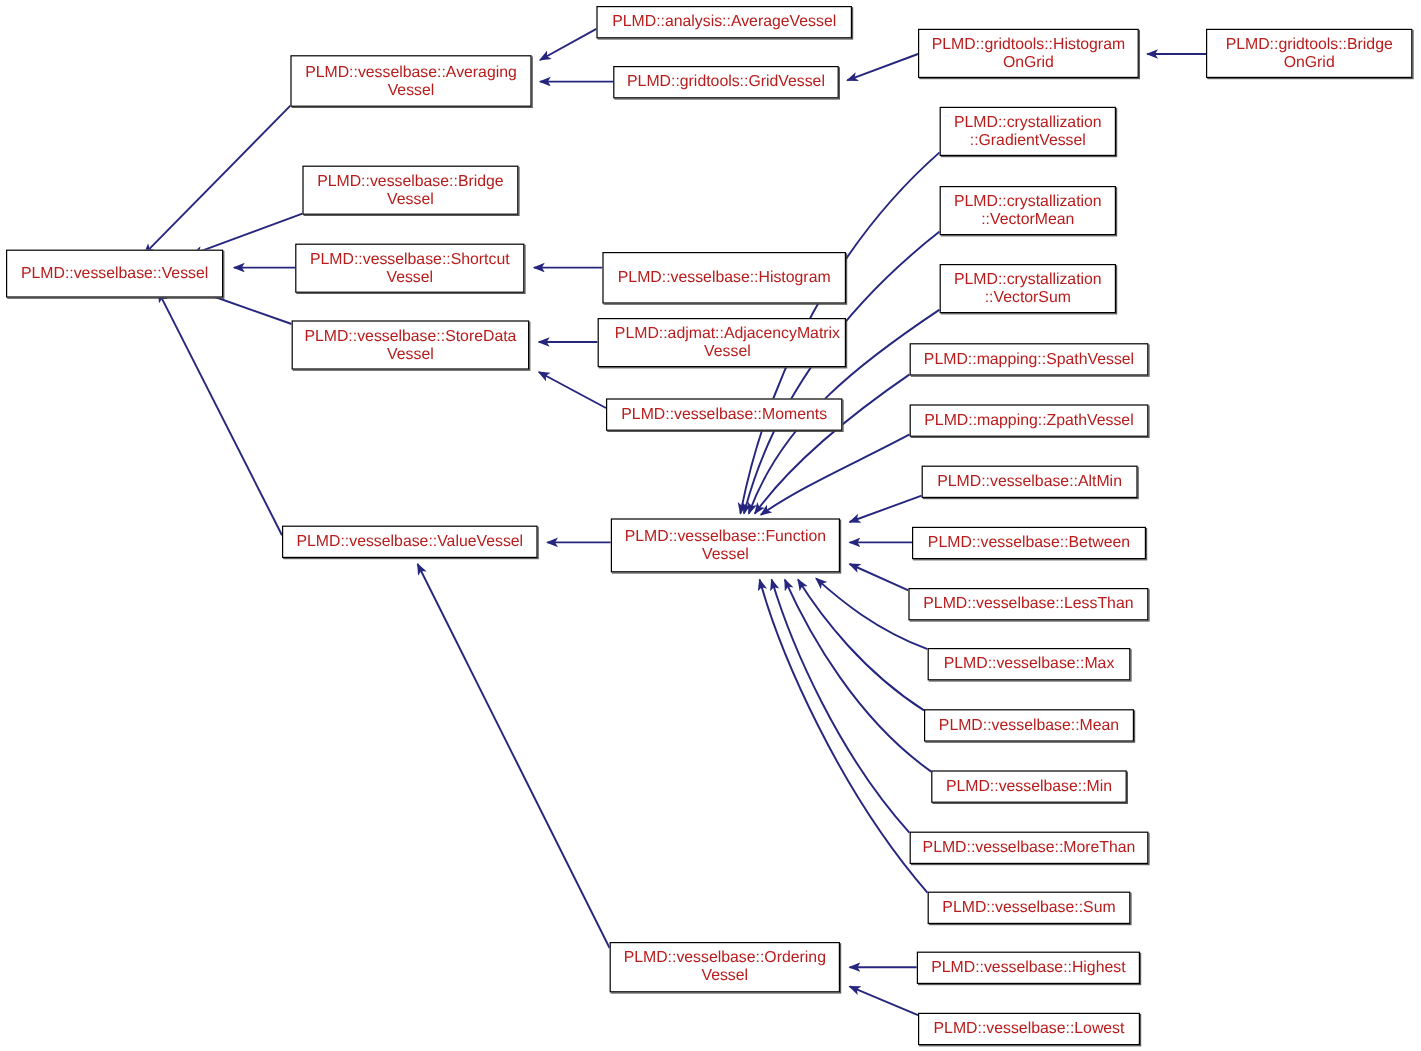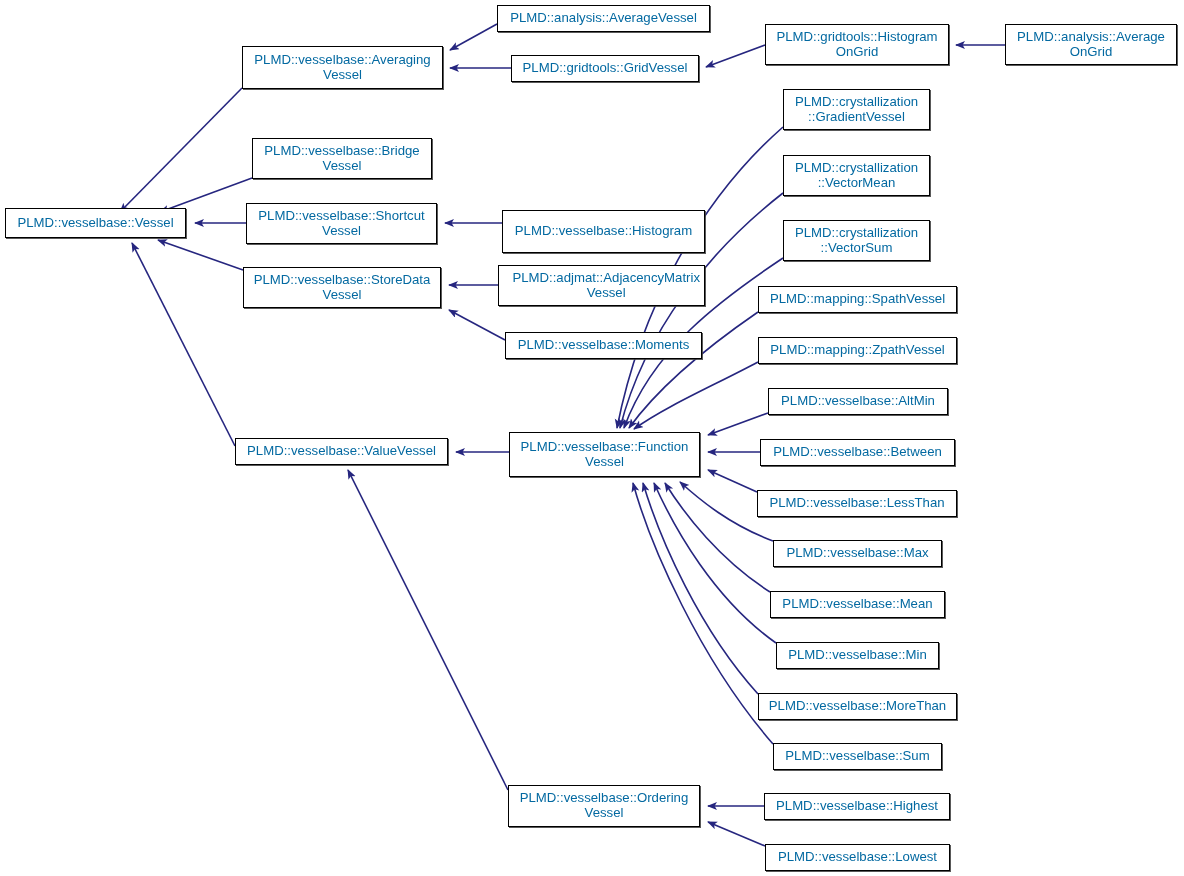--- a/index.html
+++ b/index.html
@@ -28,21 +28,21 @@
     position: absolute;
     box-sizing: border-box;
     background: #ffffff;
     border: 1px solid #000000;
     display: flex;
     align-items: center;
     justify-content: center;
     text-align: center;
     line-height: 1.12;
     font-size: 13.2px;
-    color: #0369a1;
+    color: #b91c1c;
     letter-spacing: 0px;
     box-shadow: 1px 1px 0 rgba(60,60,60,0.85);
     z-index: 2;
   }
   .node .lbl {
     display: block;
     padding: 0 4px;
     white-space: pre-line;
   }
 </style>
@@ -82,21 +82,21 @@
         <path d="M 773,541 C 730,525 700,500 680,482" marker-end="url(#arrow)"></path>
         <path d="M 770,592 C 720,560 685,515 665,483" marker-end="url(#arrow)"></path>
         <path d="M 776,643 C 715,600 675,530 654,483" marker-end="url(#arrow)"></path>
         <path d="M 758,694 C 700,630 660,540 643,483" marker-end="url(#arrow)"></path>
         <path d="M 773,744 C 700,660 650,545 633,483" marker-end="url(#arrow)"></path>
         <path d="M 764,806 L 708,806" marker-end="url(#arrow)"></path>
         <path d="M 765,846 L 708,822" marker-end="url(#arrow)"></path>
       </g>
   </svg>
   <div id="node-layer">
-      <div class="node" style="left: 5px; top: 208px; width: 181px; height: 30px;">
+      <div class="node" style="left: 5px; top: 208px; width: 181px; height: 40px;">
         <span class="lbl">PLMD::vesselbase::Vessel</span>
       </div>
       <div class="node" style="left: 242px; top: 46px; width: 201px; height: 43px;">
         <span class="lbl">PLMD::vesselbase::Averaging
 Vessel</span>
       </div>
       <div class="node" style="left: 252px; top: 138px; width: 180px; height: 41px;">
         <span class="lbl">PLMD::vesselbase::Bridge
 Vessel</span>
       </div>
@@ -133,21 +133,21 @@
       </div>
       <div class="node" style="left: 509px; top: 432px; width: 191px; height: 45px;">
         <span class="lbl">PLMD::vesselbase::Function
 Vessel</span>
       </div>
       <div class="node" style="left: 765px; top: 24px; width: 184px; height: 41px;">
         <span class="lbl">PLMD::gridtools::Histogram
 OnGrid</span>
       </div>
       <div class="node" style="left: 1005px; top: 24px; width: 172px; height: 41px;">
-        <span class="lbl">PLMD::analysis::Average
+        <span class="lbl">PLMD::gridtools::Bridge
 OnGrid</span>
       </div>
       <div class="node" style="left: 783px; top: 89px; width: 147px; height: 41px;">
         <span class="lbl">PLMD::crystallization
 ::GradientVessel</span>
       </div>
       <div class="node" style="left: 783px; top: 155px; width: 147px; height: 41px;">
         <span class="lbl">PLMD::crystallization
 ::VectorMean</span>
       </div>

